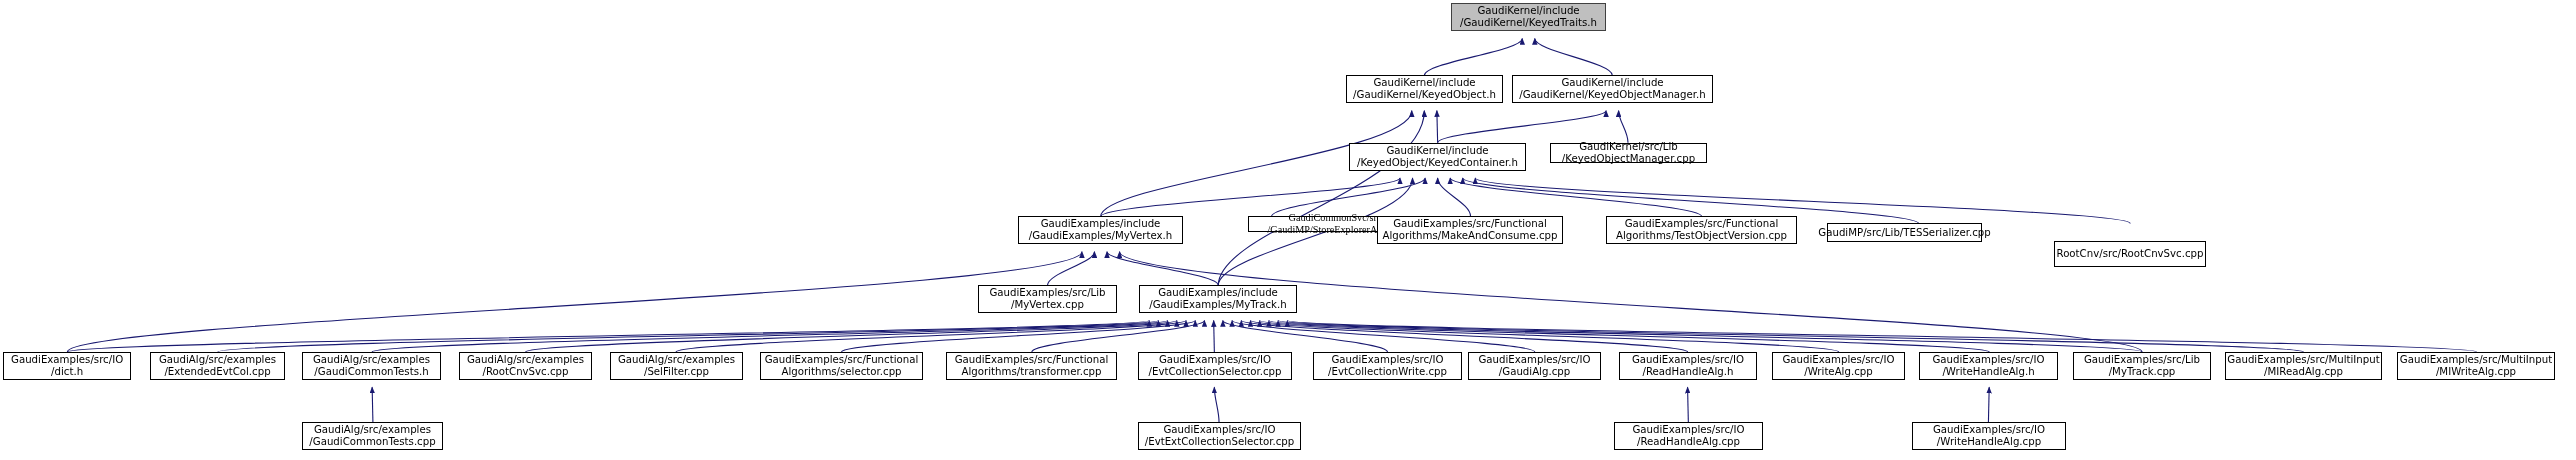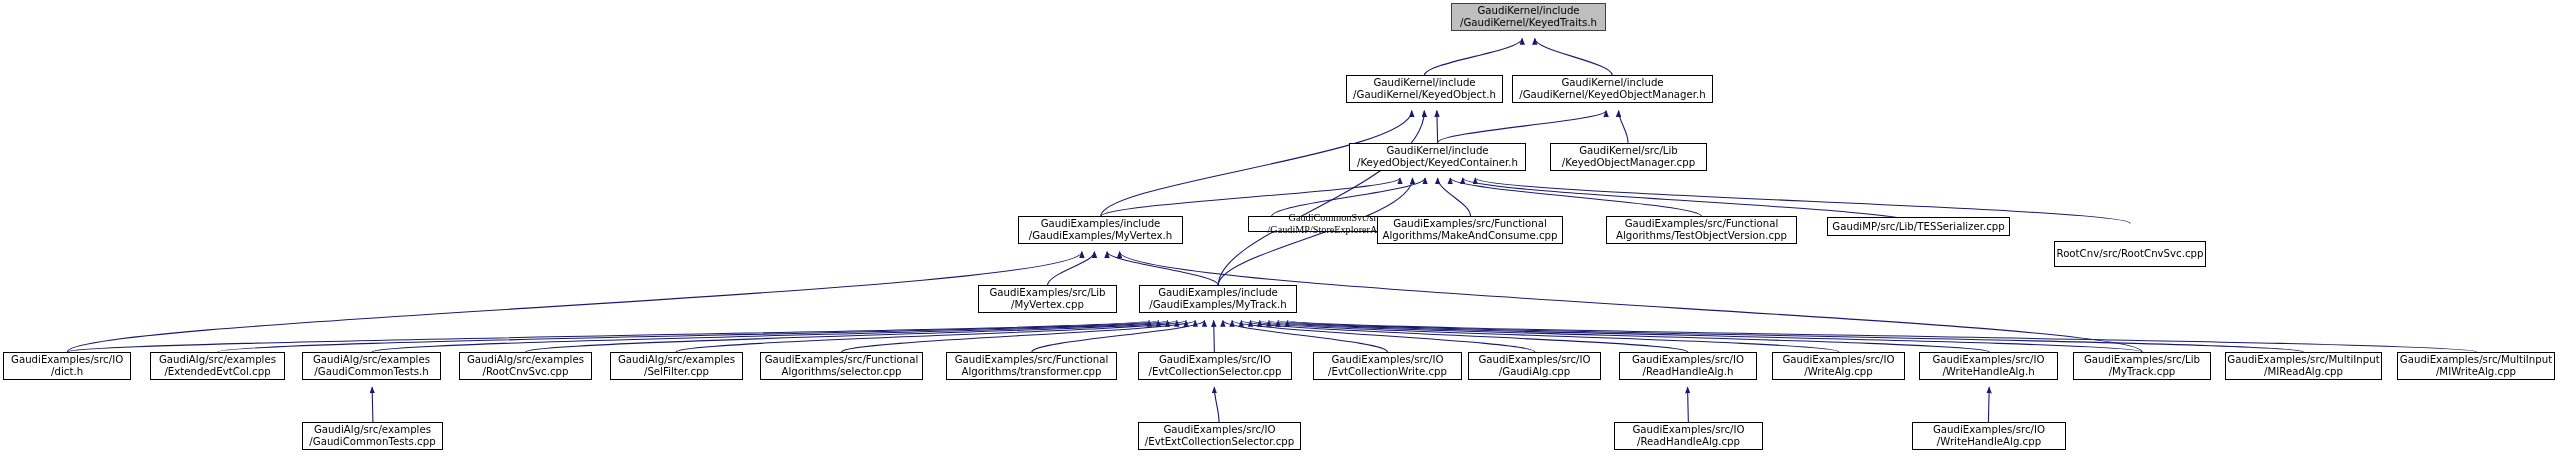--- a/index.html
+++ b/index.html
@@ -106,41 +106,41 @@
       <span class="l">/GaudiKernel/KeyedObject.h</span>
     </div>
     <div class="node" style="left: 1512px; top: 75px; width: 201px; height: 28px;">
       <span class="l">GaudiKernel/include</span>
       <span class="l">/GaudiKernel/KeyedObjectManager.h</span>
     </div>
     <div class="node" style="left: 1349px; top: 143px; width: 177px; height: 28px;">
       <span class="l">GaudiKernel/include</span>
       <span class="l">/KeyedObject/KeyedContainer.h</span>
     </div>
-    <div class="node" style="left: 1550px; top: 143px; width: 157px; height: 28px;">
+    <div class="node" style="left: 1550px; top: 143px; width: 157px; height: 20px;">
       <span class="l">GaudiKernel/src/Lib</span>
       <span class="l">/KeyedObjectManager.cpp</span>
     </div>
     <div class="node" style="left: 1018px; top: 216px; width: 165px; height: 28px;">
       <span class="l">GaudiExamples/include</span>
       <span class="l">/GaudiExamples/MyVertex.h</span>
     </div>
     <div class="node" style="left: 1248px; top: 216px; width: 174px; height: 16px; font-family: Liberation Serif, serif;">
       <span class="l">GaudiCommonSvc/src</span>
       <span class="l">/GaudiMP/StoreExplorerAlg.cpp</span>
     </div>
     <div class="node" style="left: 1377px; top: 216px; width: 186px; height: 28px;">
       <span class="l">GaudiExamples/src/Functional</span>
       <span class="l">Algorithms/MakeAndConsume.cpp</span>
     </div>
     <div class="node" style="left: 1606px; top: 216px; width: 191px; height: 28px;">
       <span class="l">GaudiExamples/src/Functional</span>
       <span class="l">Algorithms/TestObjectVersion.cpp</span>
     </div>
-    <div class="node" style="left: 1827px; top: 217px; width: 183px; height: 19px;">
+    <div class="node" style="left: 1827px; top: 223px; width: 155px; height: 19px;">
       <span class="l">GaudiMP/src/Lib/TESSerializer.cpp</span>
     </div>
     <div class="node" style="left: 2054px; top: 241px; width: 152px; height: 26px;">
       <span class="l">RootCnv/src/RootCnvSvc.cpp</span>
     </div>
     <div class="node" style="left: 978px; top: 285px; width: 139px; height: 28px;">
       <span class="l">GaudiExamples/src/Lib</span>
       <span class="l">/MyVertex.cpp</span>
     </div>
     <div class="node" style="left: 1139px; top: 285px; width: 158px; height: 28px;">

